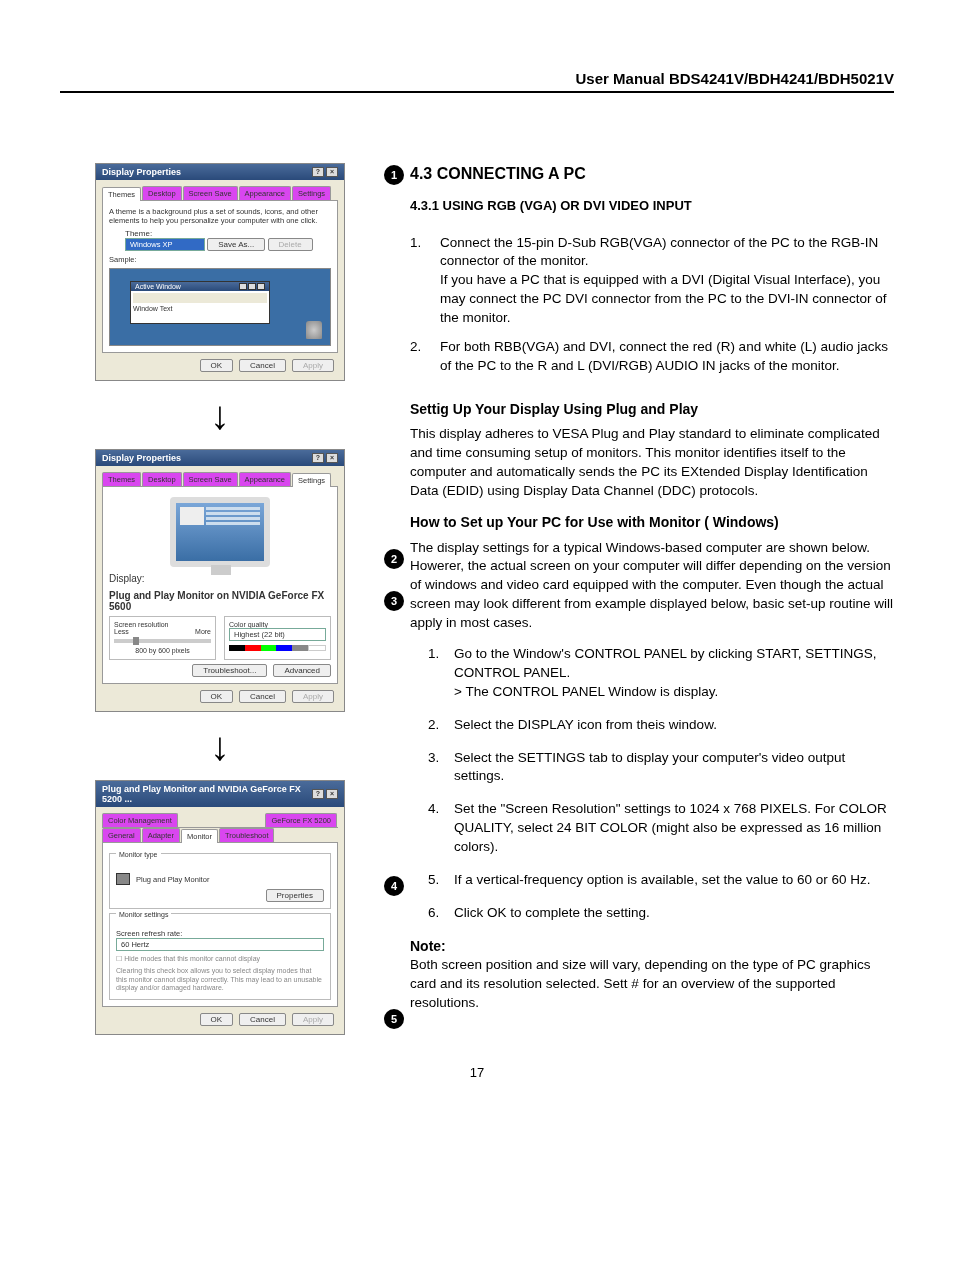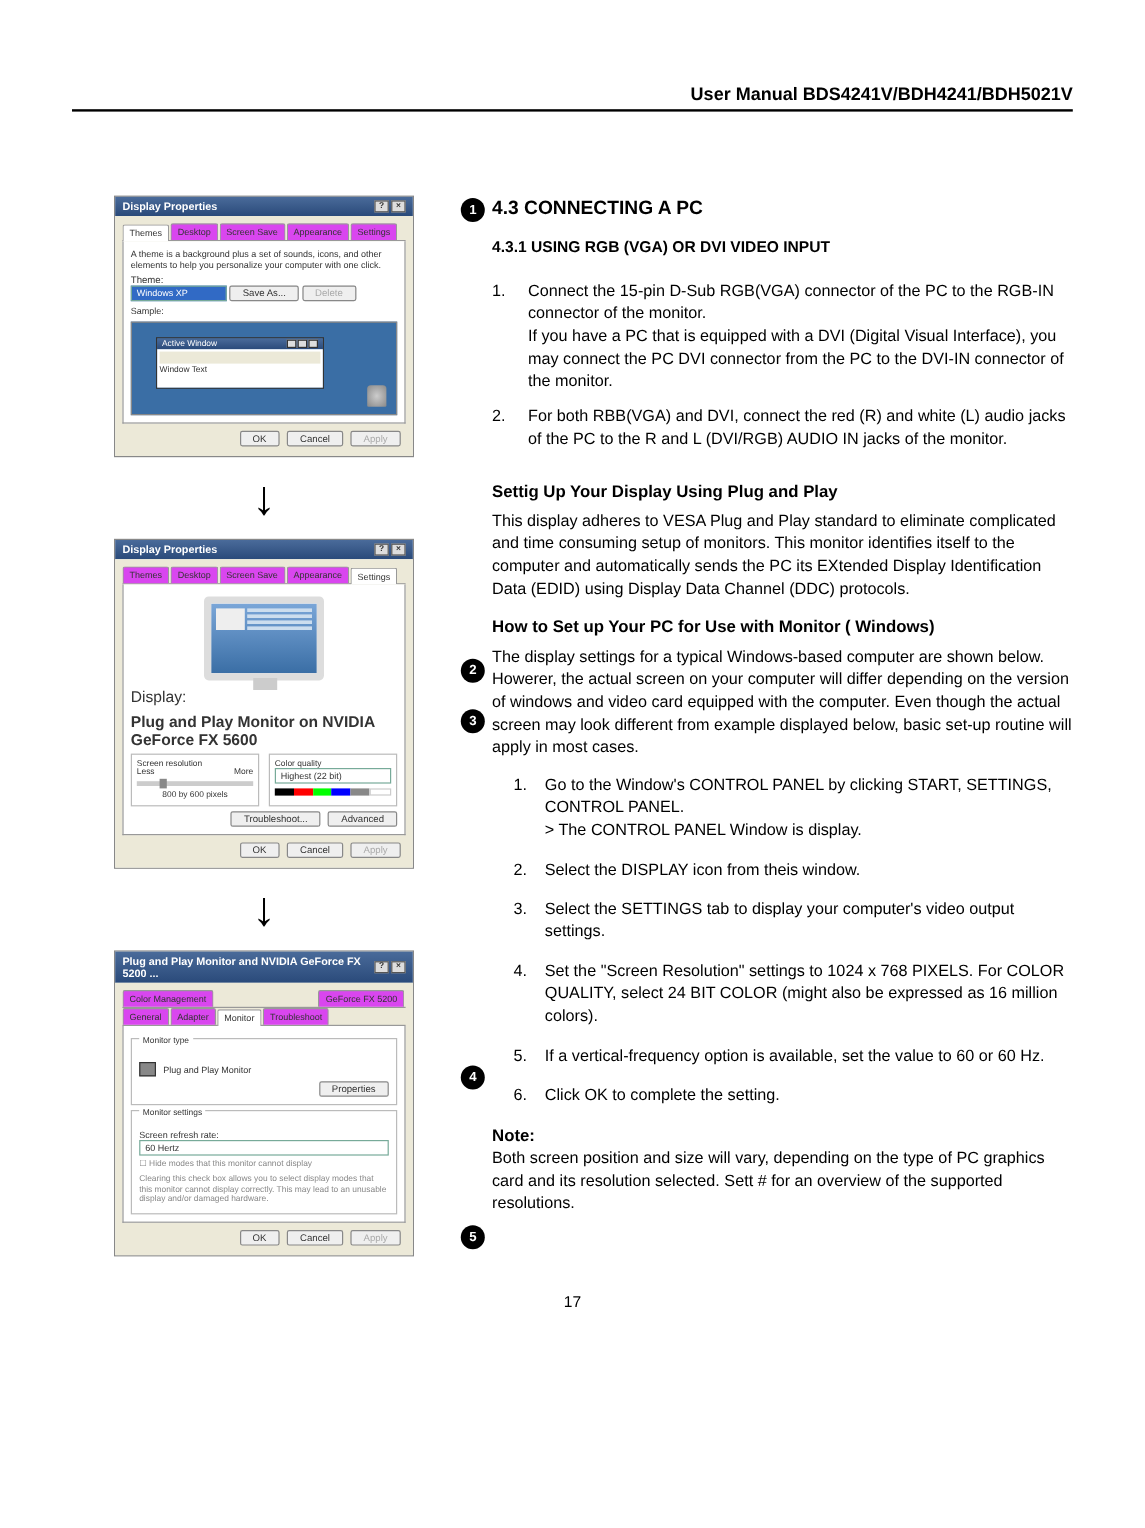--- a/index.html
+++ b/index.html
@@ -33,38 +33,38 @@
     .dialog-title .wbtns { display: flex; gap: 2px; }
     .dialog-title .wbtn { width: 12px; height: 10px; background: #ddd; border: 1px solid #555; font-size: 7px; line-height: 8px; text-align: center; color:#333; }
     .dialog-body { background: #ece9d8; padding: 6px; }
     .tabs { display: flex; border-bottom: 1px solid #999; font-size: 7.5px; }
     .tab { padding: 2px 5px; border: 1px solid #999; border-bottom: none; margin-right: 1px; background: #d946ef; border-radius: 2px 2px 0 0; }
     .tab.active { background: #fff; position: relative; top: 1px; }
     .tab-content { background: #fff; border: 1px solid #999; border-top: none; padding: 6px; min-height: 100px; }
     .btnrow { display: flex; justify-content: flex-end; gap: 6px; padding: 6px 4px 2px; }
     .btn { border: 1px solid #888; background: #efefef; padding: 1px 10px; font-size: 8px; border-radius: 2px; }
     .btn.disabled { color: #aaa; }
-    .theme-row { margin: 4px 0; font-size: 8px; }
+    .theme-row { margin: 4px 16px; font-size: 8px; }
     .dropdown { display: inline-block; border: 1px solid #7a9; background: #fff; padding: 1px 4px; font-size: 7.5px; min-width: 80px; }
     .dropdown.sel { background: #316ac5; color: #fff; }
     .sample-box { background: #3a6ea5; height: 78px; margin-top: 4px; position: relative; border: 1px solid #888; }
     .sample-window { position: absolute; left: 20px; top: 12px; width: 140px; border: 1px solid #333; }
     .sw-title { background: linear-gradient(#4a6b9a,#2a4a7a); color: #fff; font-size: 7px; padding: 1px 4px; display:flex; justify-content:space-between; }
     .sw-title .wbtns { display:flex; gap:1px; }
     .sw-title .wb { width:8px; height:7px; background:#ddd; border:1px solid #333; }
     .sw-body { background: #fff; height: 32px; font-size:7px; padding:2px; }
     .sw-body .strip { background:#ece9d8; height:10px; margin-bottom:2px; }
     .bin { position: absolute; right: 8px; bottom: 6px; width: 16px; height: 18px; background: radial-gradient(#ccc,#888); border-radius: 3px 3px 1px 1px; }
     .monitor-prev { width: 100px; height: 70px; border: 6px solid #ddd; border-radius: 4px; margin: 4px auto; background: linear-gradient(#7aa6d8,#3a6ea5); position: relative; }
     .monitor-prev::after { content: ""; position: absolute; left: 40%; bottom: -14px; width: 20px; height: 10px; background: #ccc; }
     .monitor-content { display: grid; grid-template-columns: 24px 1fr; gap: 2px; padding: 4px; }
     .mc-side { background: #eee; }
     .mc-lines { display: flex; flex-direction: column; gap: 2px; }
     .mc-lines span { height: 3px; background: #cde; }
-    .display-txt { font-size: 13px; margin-top: 6px; }
+    .display-txt { font-size: 10px; margin-top: 6px; }
     .display-name { font-weight: bold; }
     .sliders { display: flex; gap: 8px; margin-top: 4px; }
     .slider-box { flex: 1; border: 1px solid #bbb; padding: 4px; font-size: 7px; }
     .slider-label { display: flex; justify-content: space-between; }
     .track { height: 4px; background: #ccc; margin: 4px 0; position: relative; }
     .thumb { position: absolute; left: 20%; top: -2px; width: 6px; height: 8px; background: #888; }
     .color-bars { display:flex; height:6px; margin:4px 0; }
     .color-bars span { flex:1; }
     .b1{background:#000}.b2{background:#f00}.b3{background:#0f0}.b4{background:#00f}.b5{background:#fff;border:1px solid #ccc}.b6{background:#888}
     .inline-btns { display: flex; justify-content: flex-end; gap: 6px; margin-top: 4px; }

